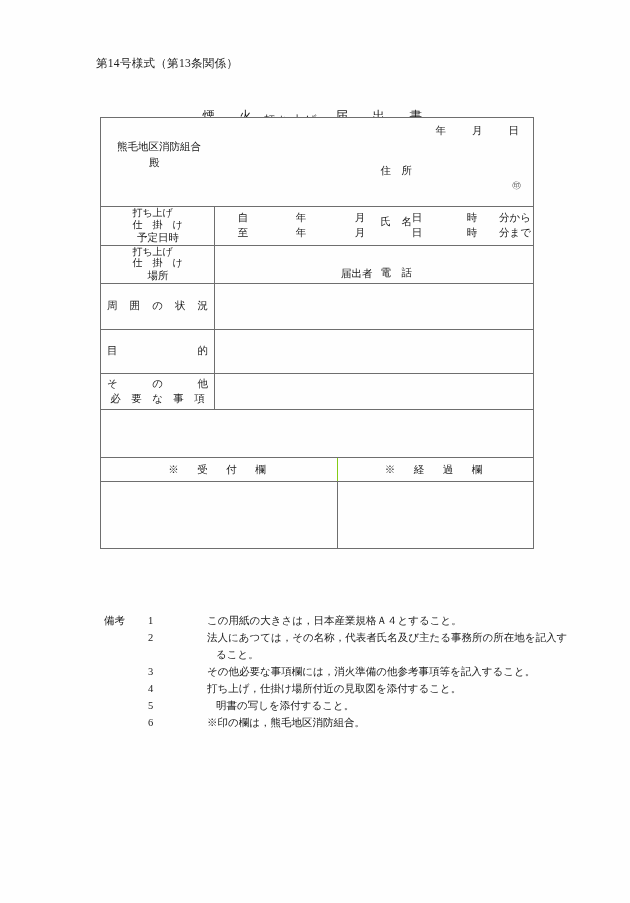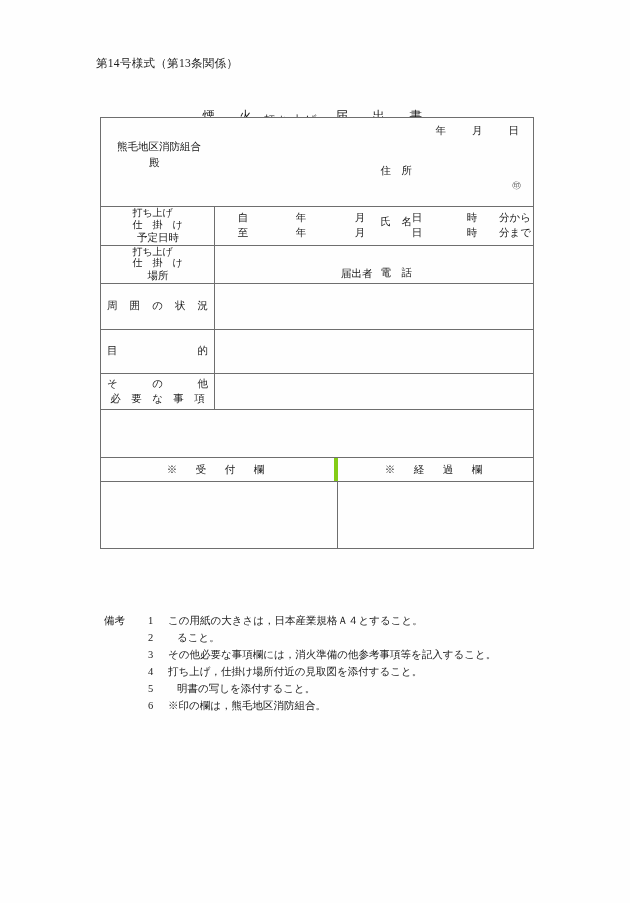--- a/index.html
+++ b/index.html
@@ -221,21 +221,21 @@
     box-sizing: border-box;
   }
   .foot-head > div {
     box-sizing: border-box;
     text-align: center;
     font-size: 10.5px;
     padding: 5px 0 4px;
     letter-spacing: 4px;
     white-space: nowrap;
   }
-  .foot-left  { width: 237px; flex: 0 0 237px; border-right: 4px solid #84cc16; }
+  .foot-left  { width: 237px; flex: 0 0 237px; border-right: 1px solid #84cc16; }
   .foot-right { flex: 1 1 auto; }
   .foot-body { display: flex; }
   .foot-body > div {
     box-sizing: border-box;
     height: 66px;
   }
   .foot-body .foot-left { border-right: 1px solid #6e6e6e; }
 
   
   .notes {
@@ -262,20 +262,21 @@
     display: flex;
     align-items: flex-start;
   }
   .note-num {
     width: 20px;
     flex: 0 0 20px;
     text-align: left;
   }
   .note-text {
     flex: 1 1 auto;
+    margin-left: 39px;
   }
   .note-text .cont {
     display: block;
     text-indent: 9px;
   }
 </style>
 </head>
 <body>
 
 <div class="page">
@@ -411,20 +412,21 @@
   <div class="notes">
     <div class="notes-head">備考</div>
     <ul class="notes-list">
       <li class="note">
         <span class="note-num">1</span>
         <span class="note-text">この用紙の大きさは，日本産業規格Ａ４とすること。</span>
       </li>
       <li class="note">
         <span class="note-num">2</span>
         <span class="note-text">
+          <span>法人にあつては，その名称，代表者氏名及び主たる事務所の所在地を記入す</span>
           <span class="cont">ること。</span>
         </span>
       </li>
       <li class="note">
         <span class="note-num">3</span>
         <span class="note-text">その他必要な事項欄には，消火準備の他参考事項等を記入すること。</span>
       </li>
       <li class="note">
         <span class="note-num">4</span>
         <span class="note-text">打ち上げ，仕掛け場所付近の見取図を添付すること。</span>

